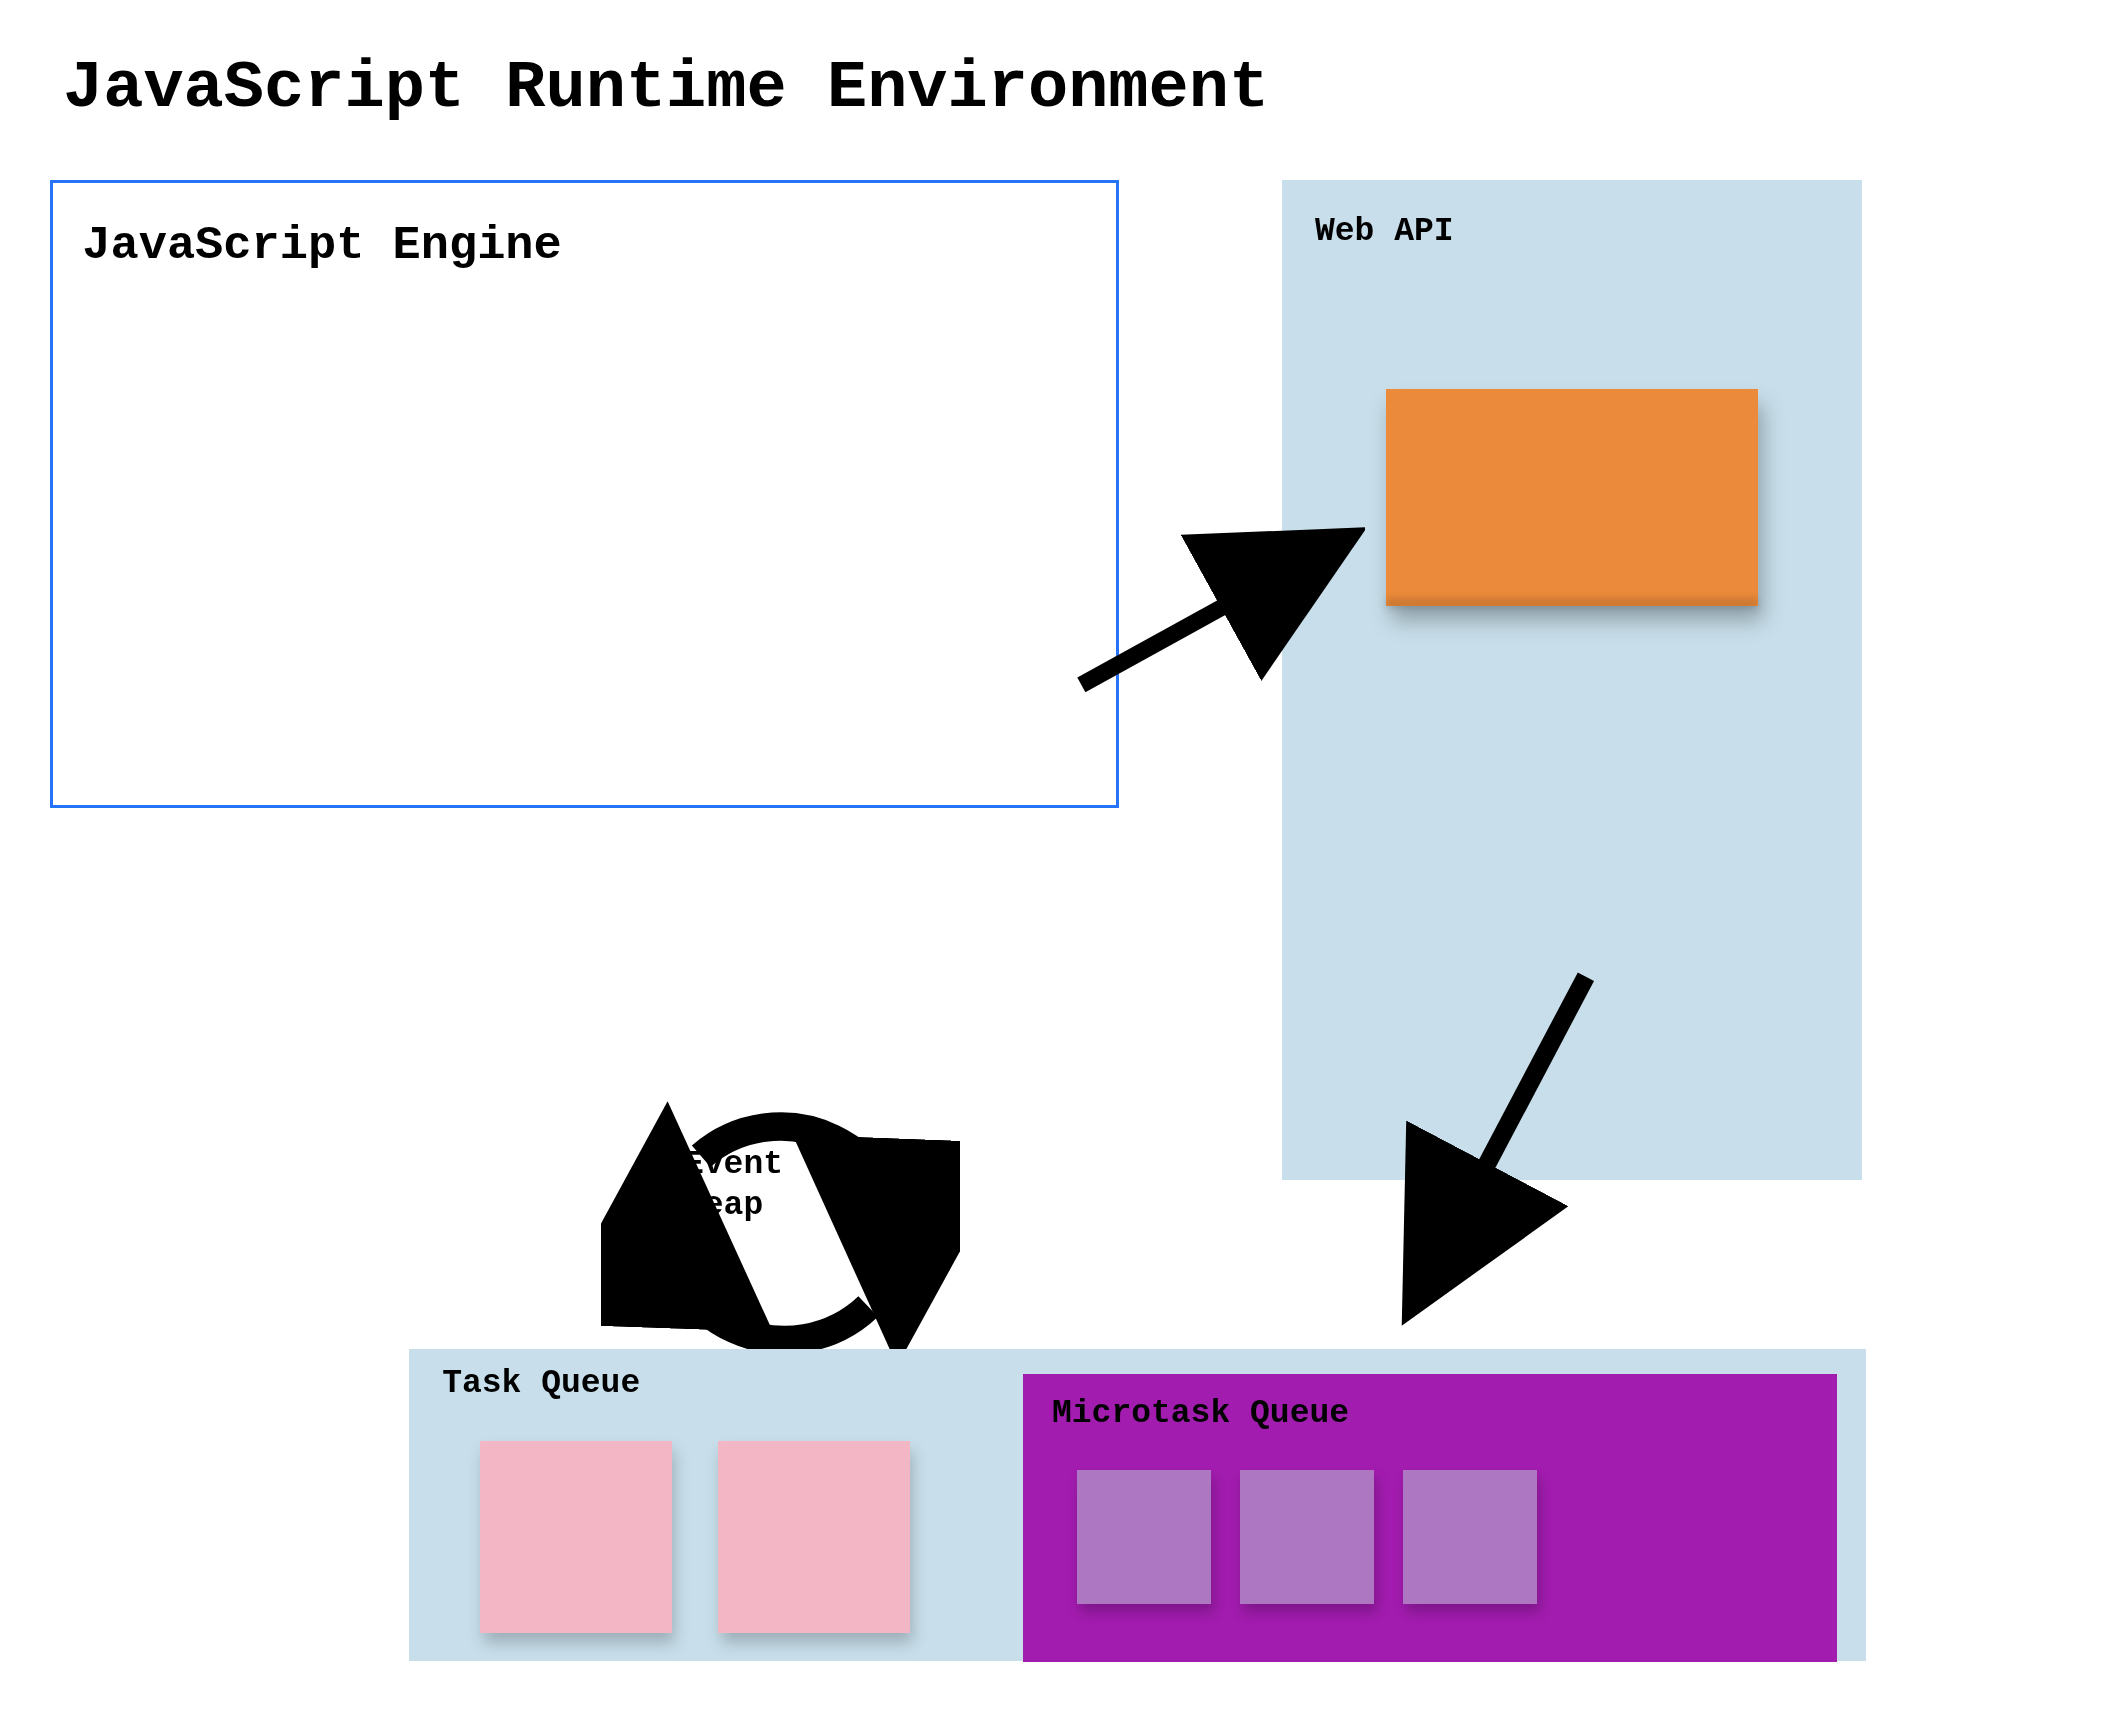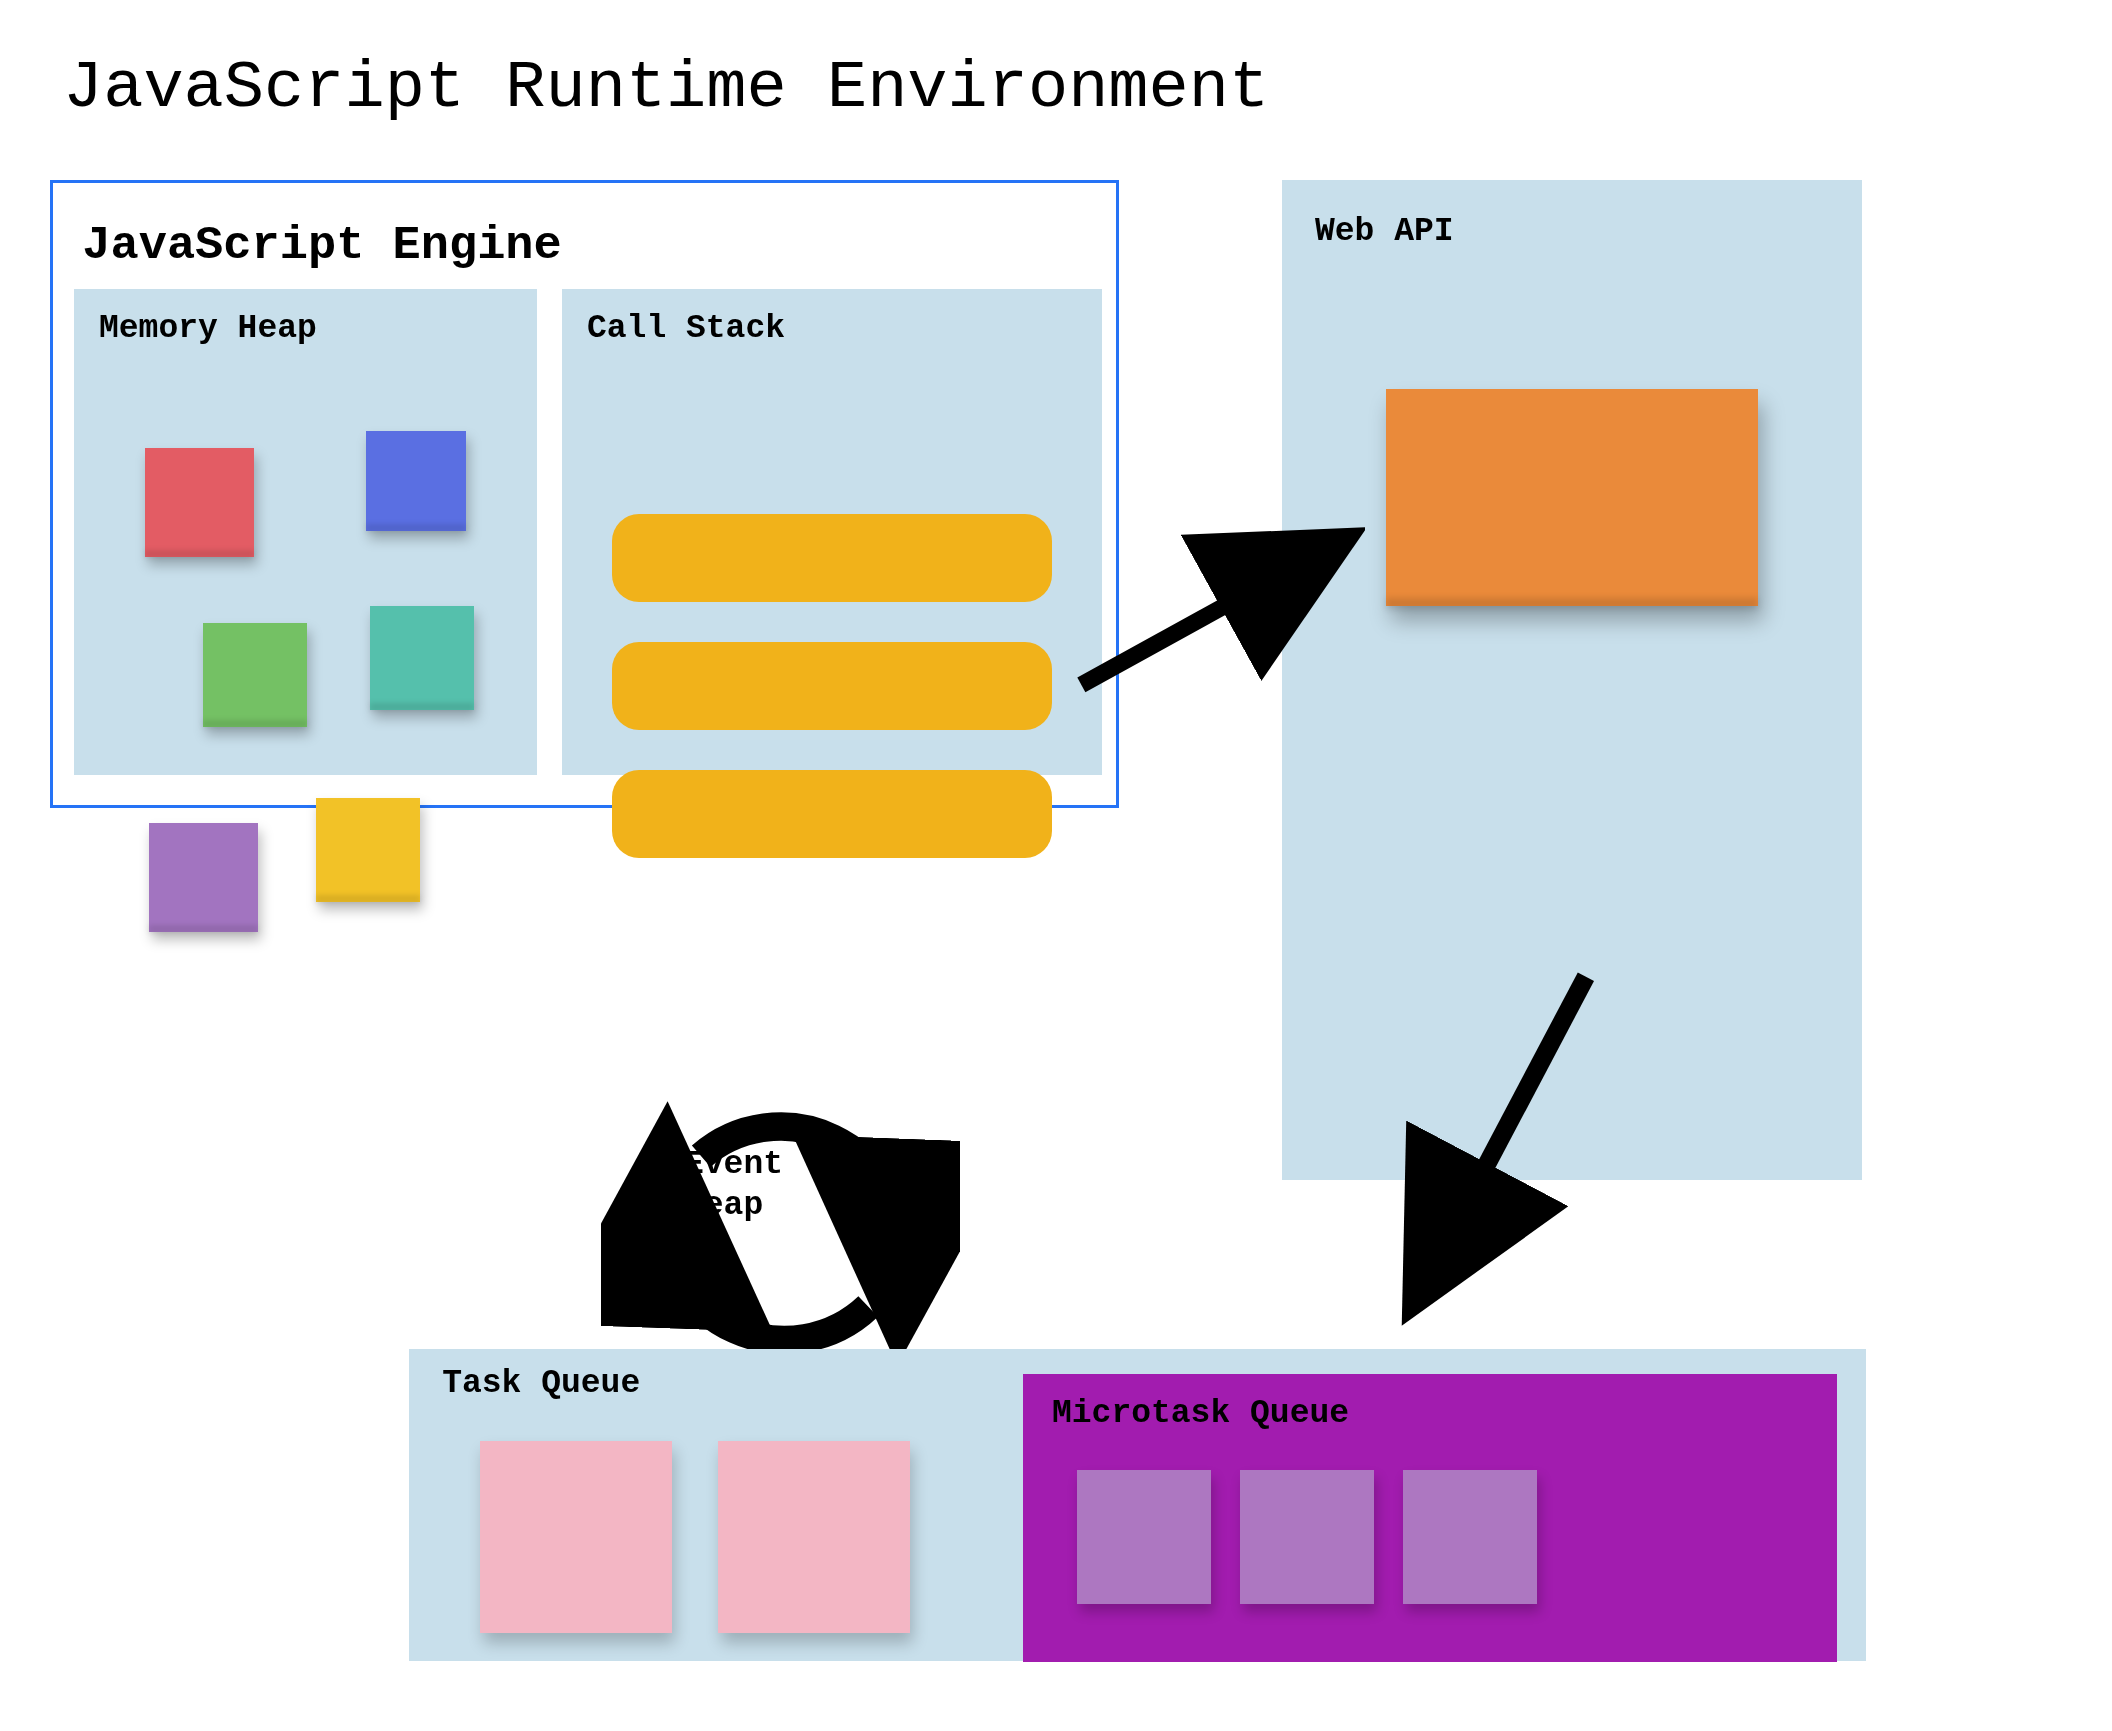--- a/index.html
+++ b/index.html
@@ -8,21 +8,21 @@
     background: #ffffff;
     width: 2112px;
     height: 1732px;
     position: relative;
   }
   .title {
     position: absolute;
     top: 50px;
     left: 63px;
     font-size: 67px;
-    font-weight: 400;
+    font-weight: 700;
   }
   .engine-box {
     position: absolute;
     top: 180px;
     left: 50px;
     width: 1069px;
     height: 628px;
     border: 3.3px solid #2573f6;
     padding: 36px 21px 25px 21px;
     font-family: Liberation Mono, monospace;
@@ -181,41 +181,20 @@
   
   .big-arrow{ position:absolute; }
 </style>
 </head>
 <body>
 
 <div class="title">JavaScript Runtime Environment</div>
 
 <div class="engine-box">
   <div class="engine-title">JavaScript Engine</div>
-  <div class="engine-panels">
-
-    <div class="panel panel-memory">
-      <div class="panel-label">Memory Heap</div>
-      <div class="note note-red"></div>
-      <div class="note note-blue"></div>
-      <div class="note note-green"></div>
-      <div class="note note-teal"></div>
-      <div class="note note-yellow"></div>
-      <div class="note note-purple"></div>
-    </div>
-
-    <div class="panel panel-stack">
-      <div class="panel-label">Call Stack</div>
-      <div class="frames">
-        <div class="frame"></div>
-        <div class="frame"></div>
-        <div class="frame"></div>
-      </div>
-    </div>
-  </div>
 </div>
 
 <div class="webapi-box">
   <div class="panel-label">Web API</div>
   <div class="webapi-note"></div>
 </div>
 
 <svg class="big-arrow" style="top:518px; left:1073px; width:292px; height:192px;" viewBox="0 0 350 230">
   <defs>
     <marker id="ah1" markerWidth="10" markerHeight="10" refX="7" refY="5" orient="auto">

